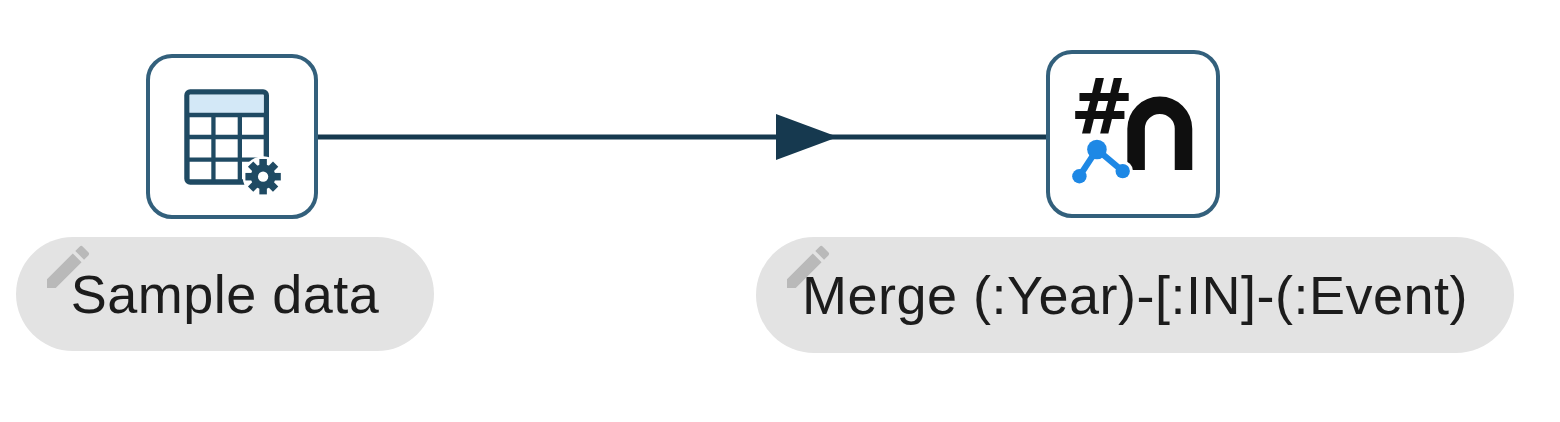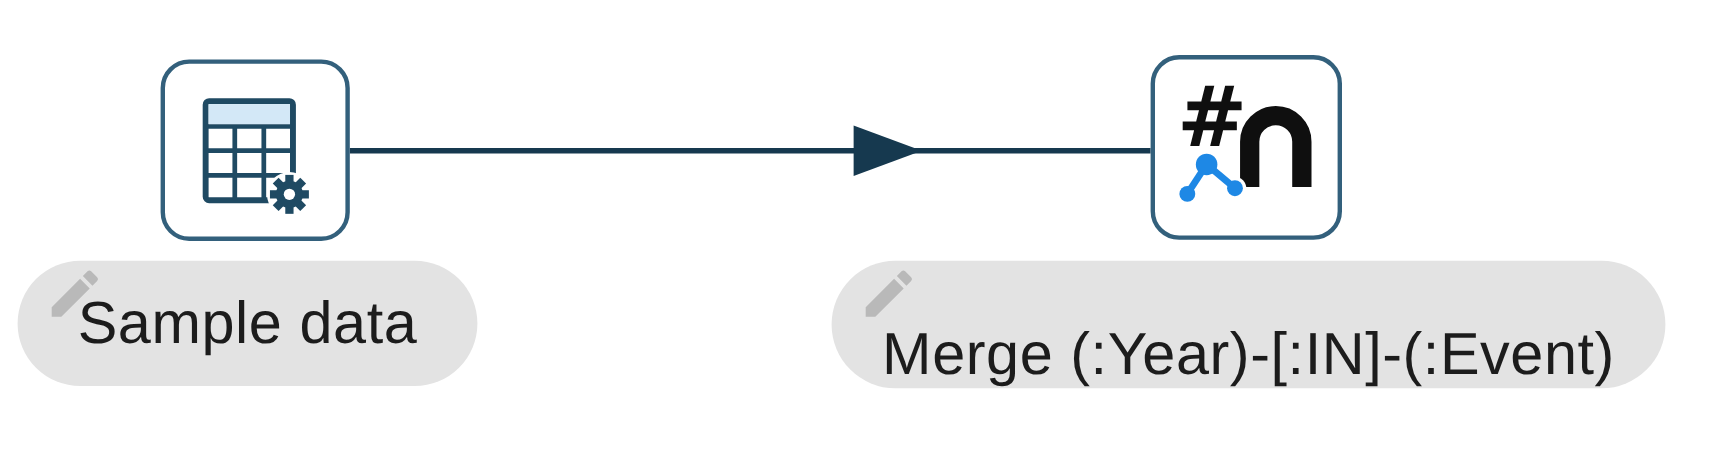--- a/index.html
+++ b/index.html
@@ -50,21 +50,21 @@
     justify-content: center;
     z-index: 2;
     box-sizing: border-box;
   }
   .label-pill.sample {
     left: 16px; top: 237px;
     width: 418px; height: 114px;
   }
   .label-pill.merge {
     left: 756px; top: 237px;
-    width: 758px; height: 116px; align-items: flex-end;
+    width: 758px; height: 116px;
   }
   .label-text {
     font-size: 54px;
     color: #1c1c1c;
     white-space: nowrap;
     letter-spacing: 0.5px;
   }
   .pencil {
     position: absolute;
     left: 24px;

